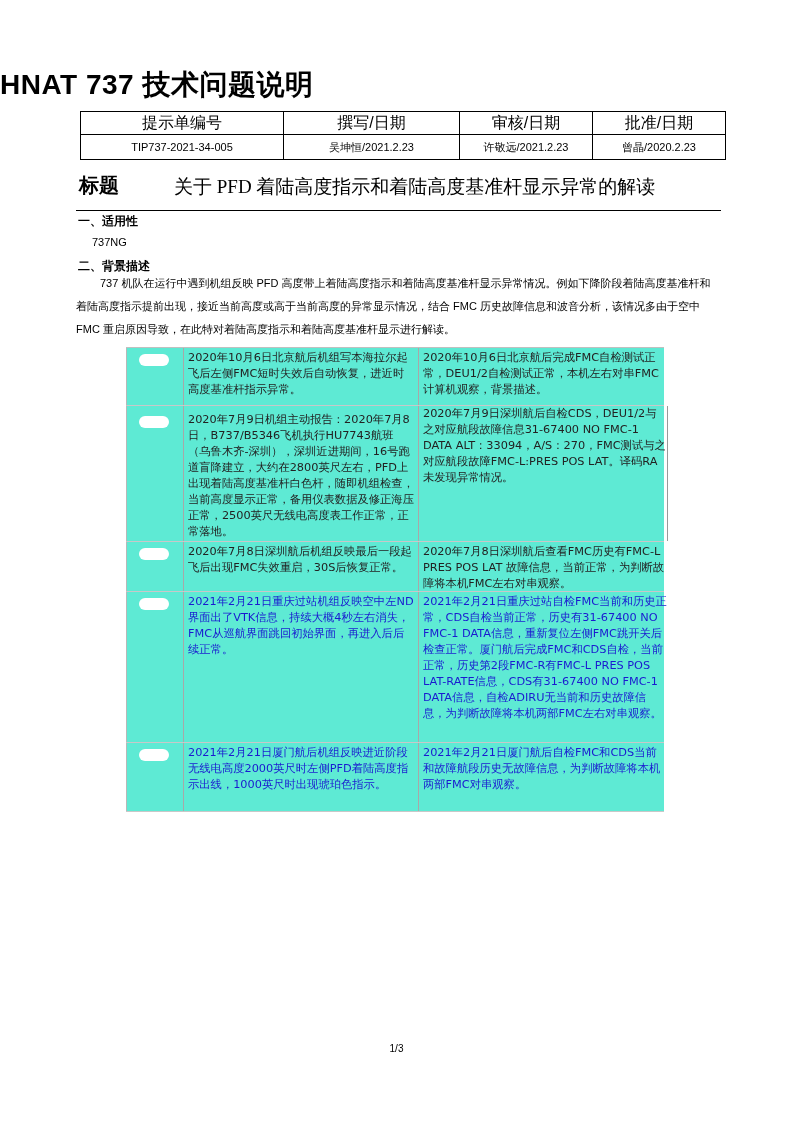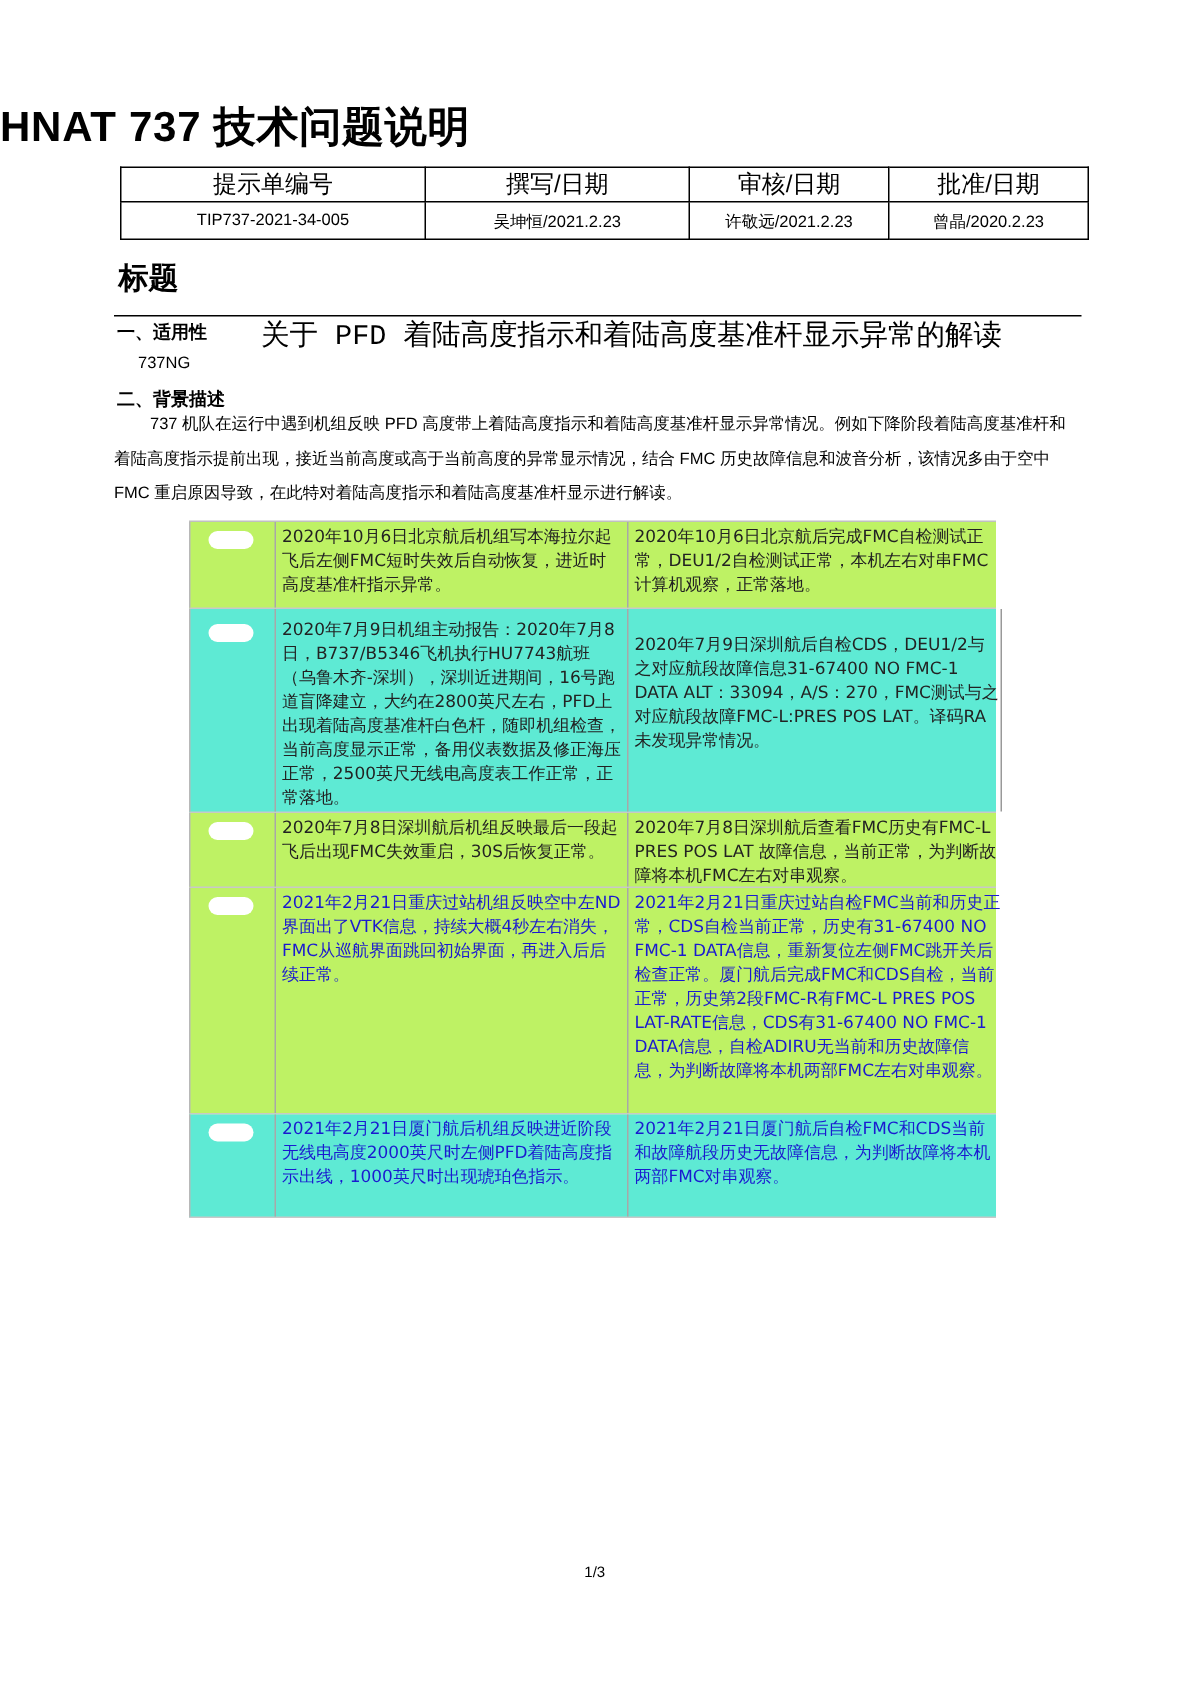--- a/index.html
+++ b/index.html
@@ -9,29 +9,29 @@
            font-size: 28px; font-weight: bold; letter-spacing: 0.5px; }
   .info-table { position: absolute; top: 111px; left: 80px; width: 645px;
                 border-collapse: collapse; table-layout: fixed; }
   .info-table td { border: 1px solid #000; text-align: center; padding: 0; }
   .info-table tr.h td { height: 22px; font-size: 16px; }
   .info-table tr.v td { height: 24px; font-size: 11px; margin-top: 40px; }
   .subject { position: absolute; top: 170px; left: 76px; width: 645px; height: 40px;
              border-bottom: 1.5px solid #000; }
   .subject .lbl { position: absolute; left: 3px; top: 2px; font-size: 20px; font-weight: bold; }
   .subject .txt { position: absolute; left: 98px; top: 4px; font-size: 19px;
-                  font-family: Liberation Mono, monospace; margin-top: 36px; }
+                  font-family: Liberation Serif, serif; }
   .sec { position: absolute; left: 78px; font-size: 12px; font-weight: bold; }
   .plain { position: absolute; font-size: 11px; }
   .para { position: absolute; left: 76px; top: 272px; width: 645px; font-size: 11px; line-height: 23px; }
   .para .indent { display: inline-block; width: 24px; }
   .shot { position: absolute; top: 347px; left: 126px; width: 538px; height: 464px;
           border-top: 1px solid #c0c0c0; }
   .row { position: absolute; left: 0; width: 538px; border-bottom: 1px solid #c8c8c8; }
-  .row.light { background: #bef264; }
+  .row.light { background: #5eead4; }
   .row.dark { background: #5eead4; }
   .row .c0 { position: absolute; left: 0; top: 0; bottom: 0; width: 56px;
              border-left: 1px solid #b8b8b8; border-right: 1px solid #a8a8a8; }
   .row .blob { position: absolute; left: 12px; top: 6px; width: 30px; height: 12px;
                background: #fff; border-radius: 8px; }
   .row .c1, .row .c2 { position: absolute; top: 2px; font-size: 11.3px; line-height: 16px;
                        font-family: "DejaVu Sans", sans-serif; }
   .row .c1 { left: 62px; width: 226px; }
   .row .c2 { left: 292px; width: 244px; padding-left: 4px; border-left: 1px solid #a8a8a8;
              top: 0; bottom: 0; padding-top: 2px; }
@@ -77,28 +77,28 @@
 <div class="plain" style="top:236px; left:92px">737NG</div>
 <div class="sec" style="top:258px">二、背景描述</div>
 <div class="para"><span class="indent"></span><span>737 机队在运行中遇到机组反映 PFD 高度带上着陆高度指示和着陆高度基准杆显示异常情况。例如下降阶段着陆高度基准杆和着陆高度指示提前出现，接近当前高度或高于当前高度的异常显示情况，结合 FMC 历史故障信息和波音分析，该情况多由于空中 FMC 重启原因导致，在此特对着陆高度指示和着陆高度基准杆显示进行解读。</span></div>
 
 <div class="shot">
   <div class="row light" style="top:0; height:57px">
     <div class="c0">
         <div class="blob"></div>
       </div>
     <div class="c1 dk">2020年10月6日北京航后机组写本海拉尔起飞后左侧FMC短时失效后自动恢复，进近时高度基准杆指示异常。</div>
-    <div class="c2 dk">2020年10月6日北京航后完成FMC自检测试正常，DEU1/2自检测试正常，本机左右对串FMC计算机观察，正常落地。</div>
+    <div class="c2 dk">2020年10月6日北京航后完成FMC自检测试正常，DEU1/2自检测试正常，本机左右对串FMC计算机观察，背景描述。</div>
   </div>
   <div class="row dark" style="top:58px; height:135px">
     <div class="c0">
         <div class="blob" style="top:10px"></div>
       </div>
     <div class="c1 dk" style="top:6px">2020年7月9日机组主动报告：2020年7月8日，B737/B5346飞机执行HU7743航班（乌鲁木齐-深圳），深圳近进期间，16号跑道盲降建立，大约在2800英尺左右，PFD上出现着陆高度基准杆白色杆，随即机组检查，当前高度显示正常，备用仪表数据及修正海压正常，2500英尺无线电高度表工作正常，正常落地。</div>
-    <div class="c2 dk edge" style="padding-top:16px">2020年7月9日深圳航后自检CDS，DEU1/2与之对应航段故障信息31-67400 NO FMC-1 DATA ALT：33094，A/S：270，FMC测试与之对应航段故障FMC-L:PRES POS LAT。译码RA未发现异常情况。</div>
+    <div class="c2 dk edge" style="padding-top:0">2020年7月9日深圳航后自检CDS，DEU1/2与之对应航段故障信息31-67400 NO FMC-1 DATA ALT：33094，A/S：270，FMC测试与之对应航段故障FMC-L:PRES POS LAT。译码RA未发现异常情况。</div>
   </div>
   <div class="row light" style="top:194px; height:49px">
     <div class="c0">
         <div class="blob"></div>
       </div>
     <div class="c1 dk">2020年7月8日深圳航后机组反映最后一段起飞后出现FMC失效重启，30S后恢复正常。</div>
     <div class="c2 dk">2020年7月8日深圳航后查看FMC历史有FMC-L PRES POS LAT 故障信息，当前正常，为判断故障将本机FMC左右对串观察。</div>
   </div>
   <div class="row light" style="top:244px; height:150px">
     <div class="c0">

